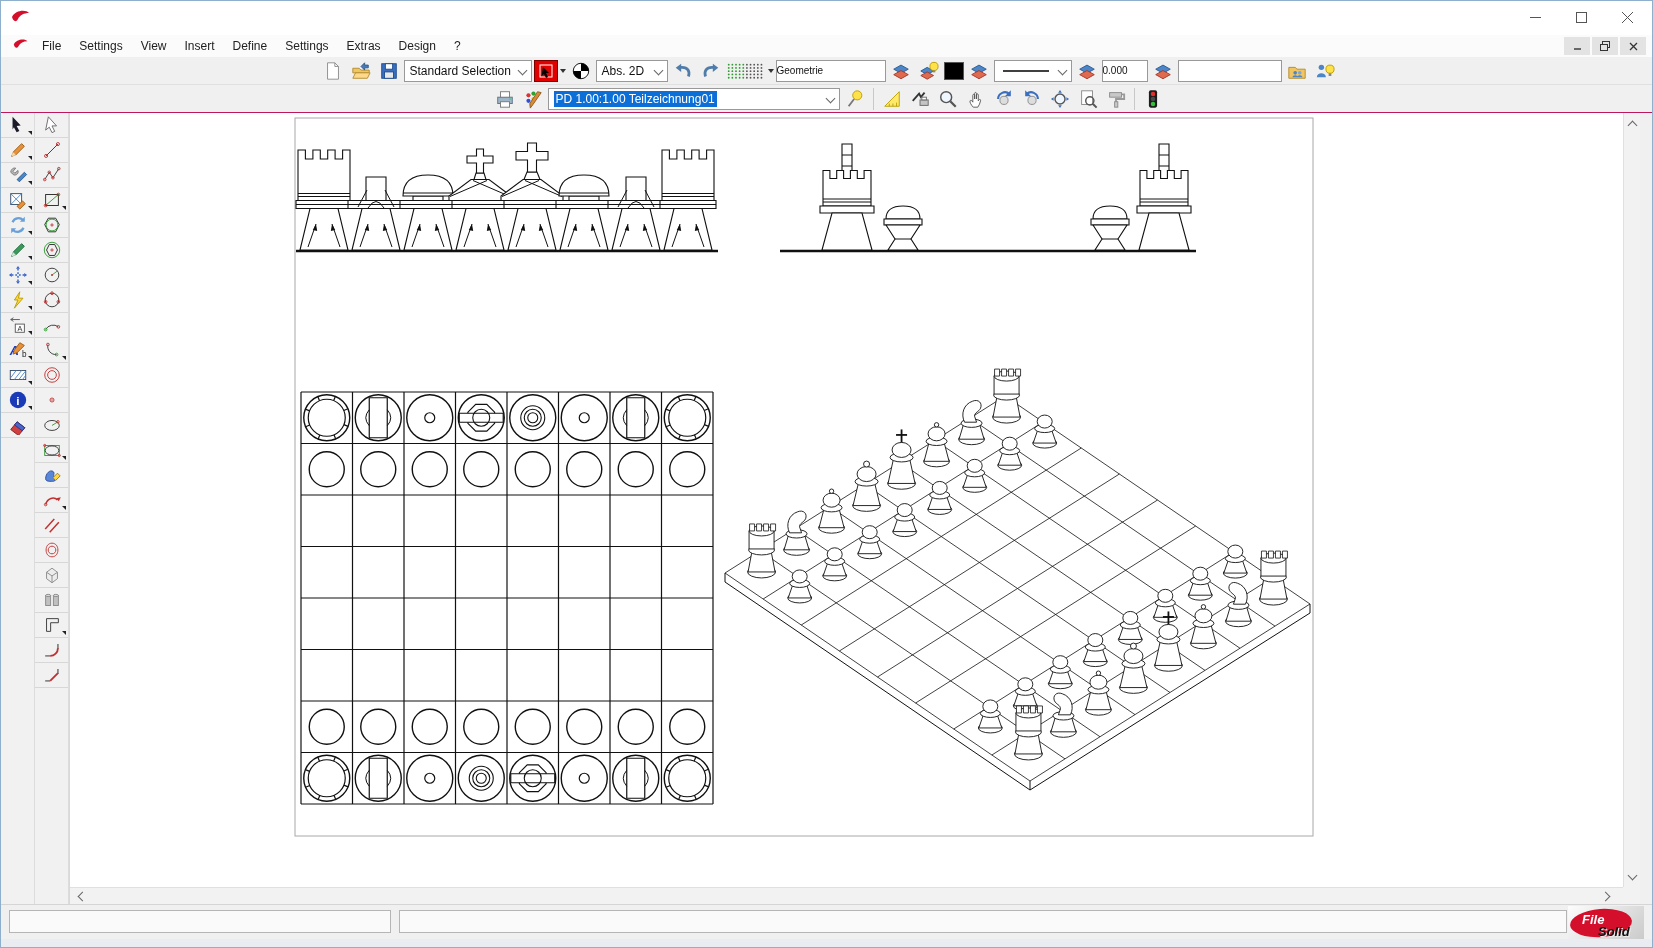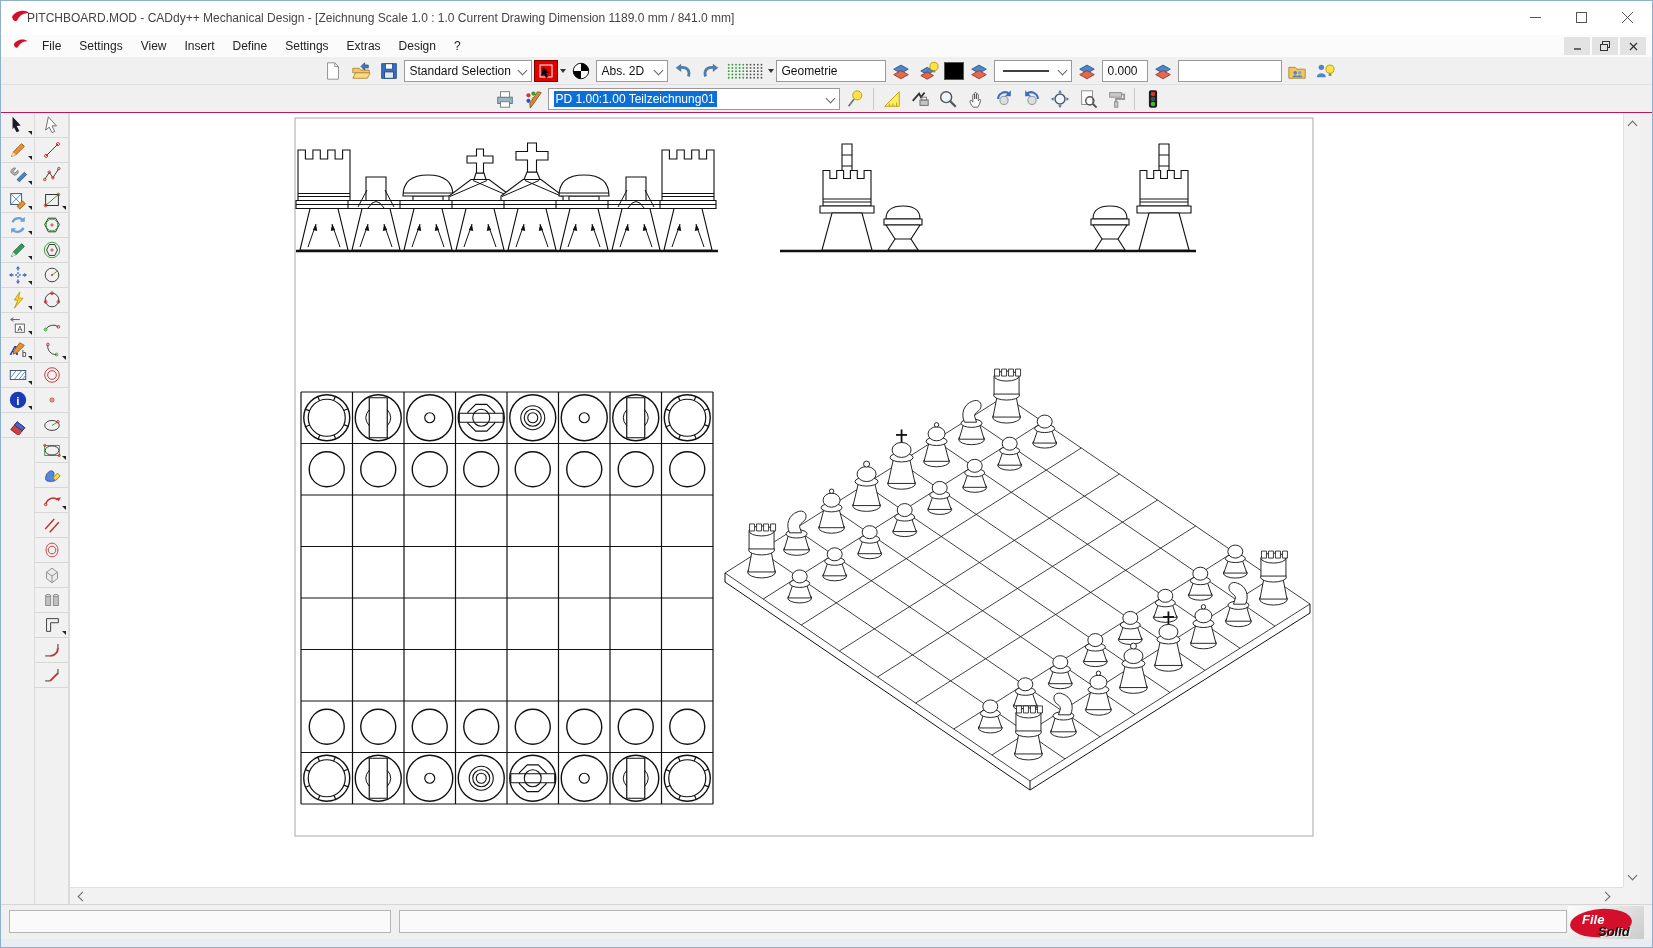--- a/index.html
+++ b/index.html
@@ -17,21 +17,21 @@
   .mdi-btn{width:26px;height:18px;background:#e3e3e3;display:flex;align-items:center;justify-content:center;}
   
   .toolbar{position:absolute;left:0;width:100%;background:#f0f0f0;display:flex;align-items:center;gap:2px;padding-left:4px;box-sizing:border-box;justify-content:center;}
   #toolbar-main{top:56px;height:28px;border-bottom:1px solid #e0e0e0;}
   #toolbar-view{top:84px;height:28px;border-bottom:1px solid #be185d;}
   .tb-btn{width:26px;height:24px;display:flex;align-items:center;justify-content:center;flex:0 0 auto;}
   .tb-btn.wide{width:48px;}
   .tb-sep{width:1px;height:22px;background:#c8c8c8;margin:0 3px;flex:0 0 auto;}
   .combo{height:22px;background:#fff;border:1px solid #999;display:flex;align-items:center;font-size:12px;color:#111;padding-left:5px;box-sizing:border-box;flex:0 0 auto;position:relative;}
   .combo .chev{position:absolute;right:5px;}
-  .field{height:22px;background:#fff;border:1px solid #999;font-size:12px;color:#111;display:flex;align-items:center;padding-left:5px;box-sizing:border-box;flex:0 0 auto;}
+  .field{height:22px;background:#fff;border:1px solid #999;font-size:10px;color:#111;display:flex;align-items:center;box-sizing:border-box;flex:0 0 auto;}
   .sel-text{background:#0b6fd7;color:#fff;padding:1px 2px;}
   .redbtn{width:22px;height:20px;background:#e00000;border:1px solid #7a0000;display:flex;align-items:center;justify-content:center;flex:0 0 auto;}
   .drop-arrow{width:0;height:0;border-left:3.5px solid transparent;border-right:3.5px solid transparent;border-top:4px solid #333;margin-left:2px;flex:0 0 auto;}
   .chev{width:6px;height:6px;border-left:1.5px solid #666;border-bottom:1.5px solid #666;transform:rotate(-45deg);display:inline-block;}
   .swatch{width:18px;height:16px;background:#000;border:1px solid #555;flex:0 0 auto;}
   
   .main{position:absolute;left:0;top:112px;width:100%;height:791px;background:#f0f0f0;}
   .toolbox{position:absolute;left:0;top:0;width:68px;height:791px;background:#f1f1f1;border-right:1px solid #d9d9d9;display:flex;}
   .tool-col{width:33px;display:flex;flex-direction:column;border-right:1px solid #dcdcdc;}
   .tool-cell{width:33px;height:24px;display:flex;align-items:center;justify-content:center;border-bottom:1px solid #d7d7d7;position:relative;background:#f1f1f1;}
@@ -56,21 +56,20 @@
 <body>
 
 <div class="window">
 
   <div class="titlebar">
     <span class="abs" style="left:10px;top:8px;">
       <svg width="20" height="16" viewBox="0 0 20 16">
           <path d="M1 8 C4 1 15 0 18 4 C13 4 9 6 7 10 C5 14 2 12 1 8 Z" fill="#d40f2c"></path>
         </svg>
     </span>
-    <span class="title-text" style="margin-left:26px;">PITCHBOARD.MOD  -  CADdy++ Mechanical Design - [Zeichnung  Scale 1.0 : 1.0   Current Drawing Dimension 1189.0 mm / 841.0 mm]</span>
     <div class="caption-btns">
       <div class="cap-btn">
           <svg width="11" height="11" viewBox="0 0 11 11">
             <path d="M0 5.5h11" stroke="#555"></path>
           </svg>
         </div>
       <div class="cap-btn">
           <svg width="11" height="11" viewBox="0 0 11 11">
             <rect x="0.5" y="0.5" width="10" height="10" fill="none" stroke="#555"></rect>
           </svg>

